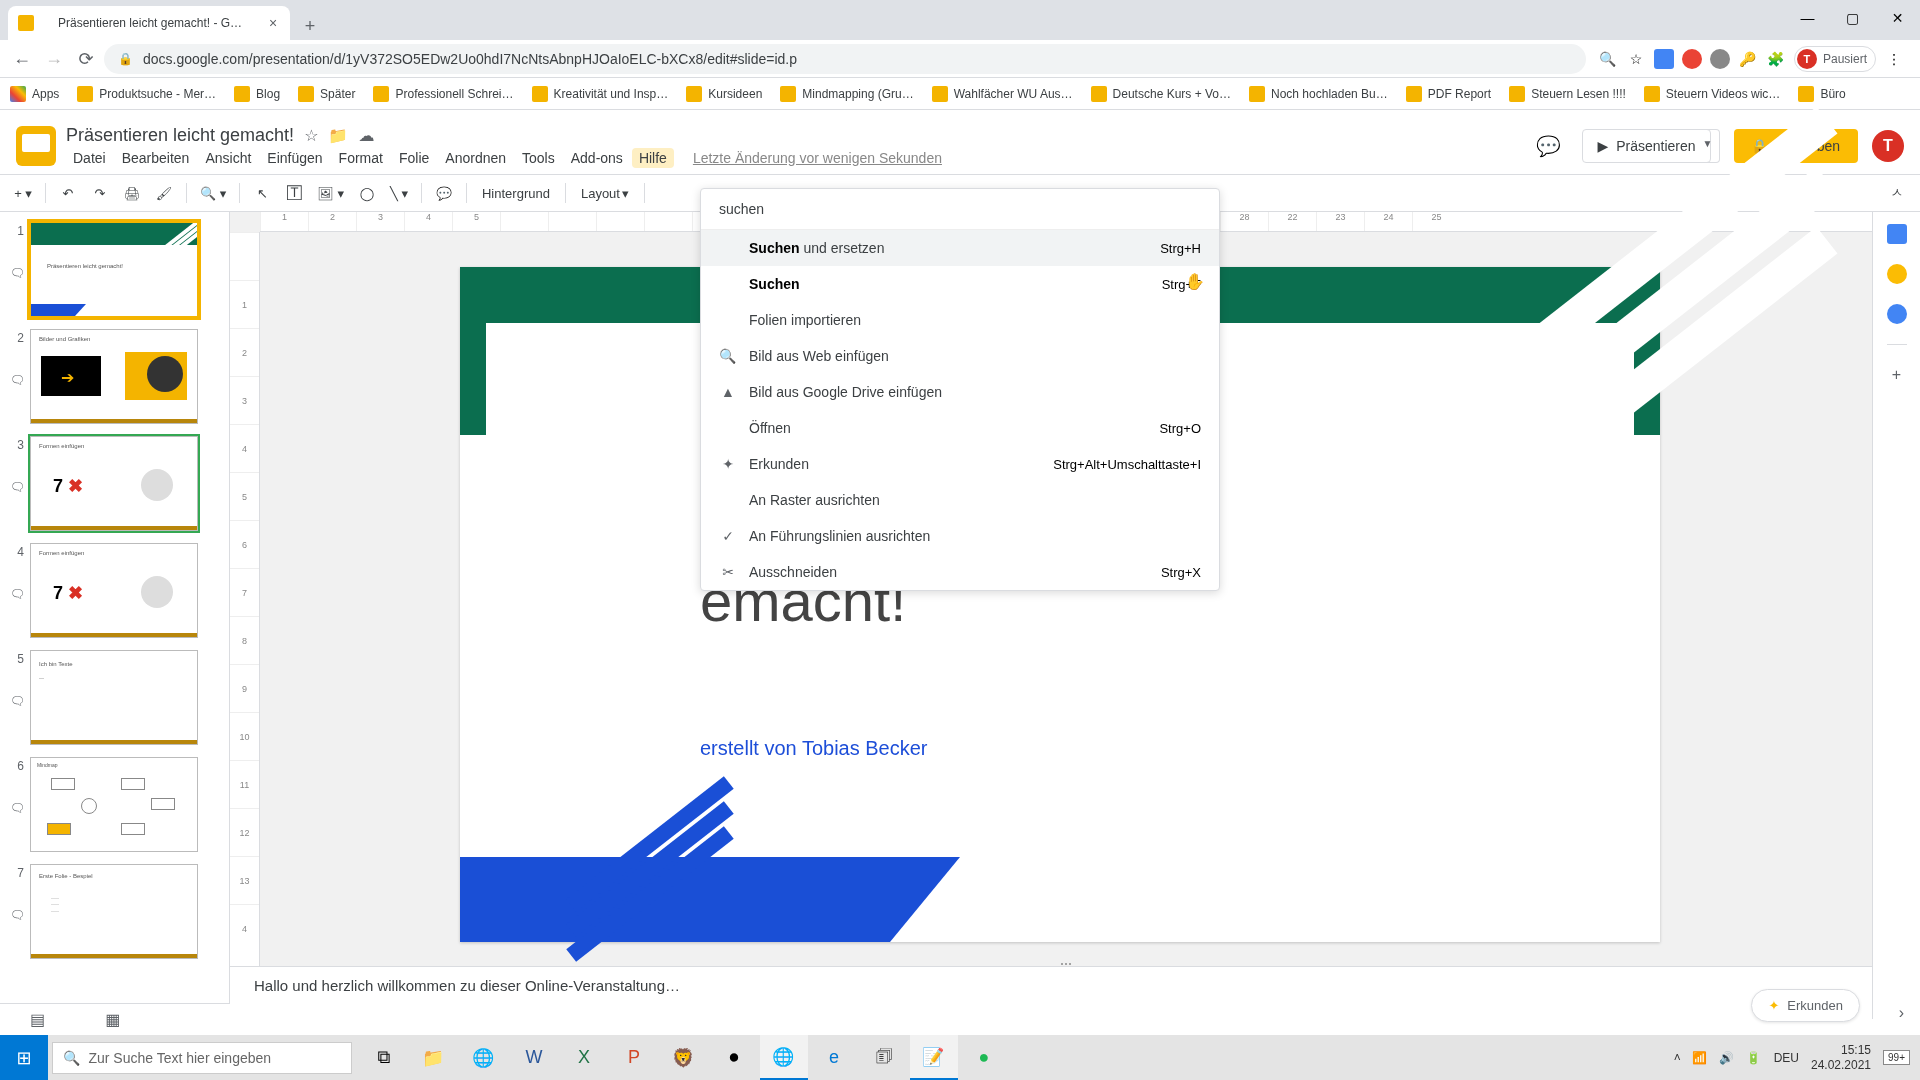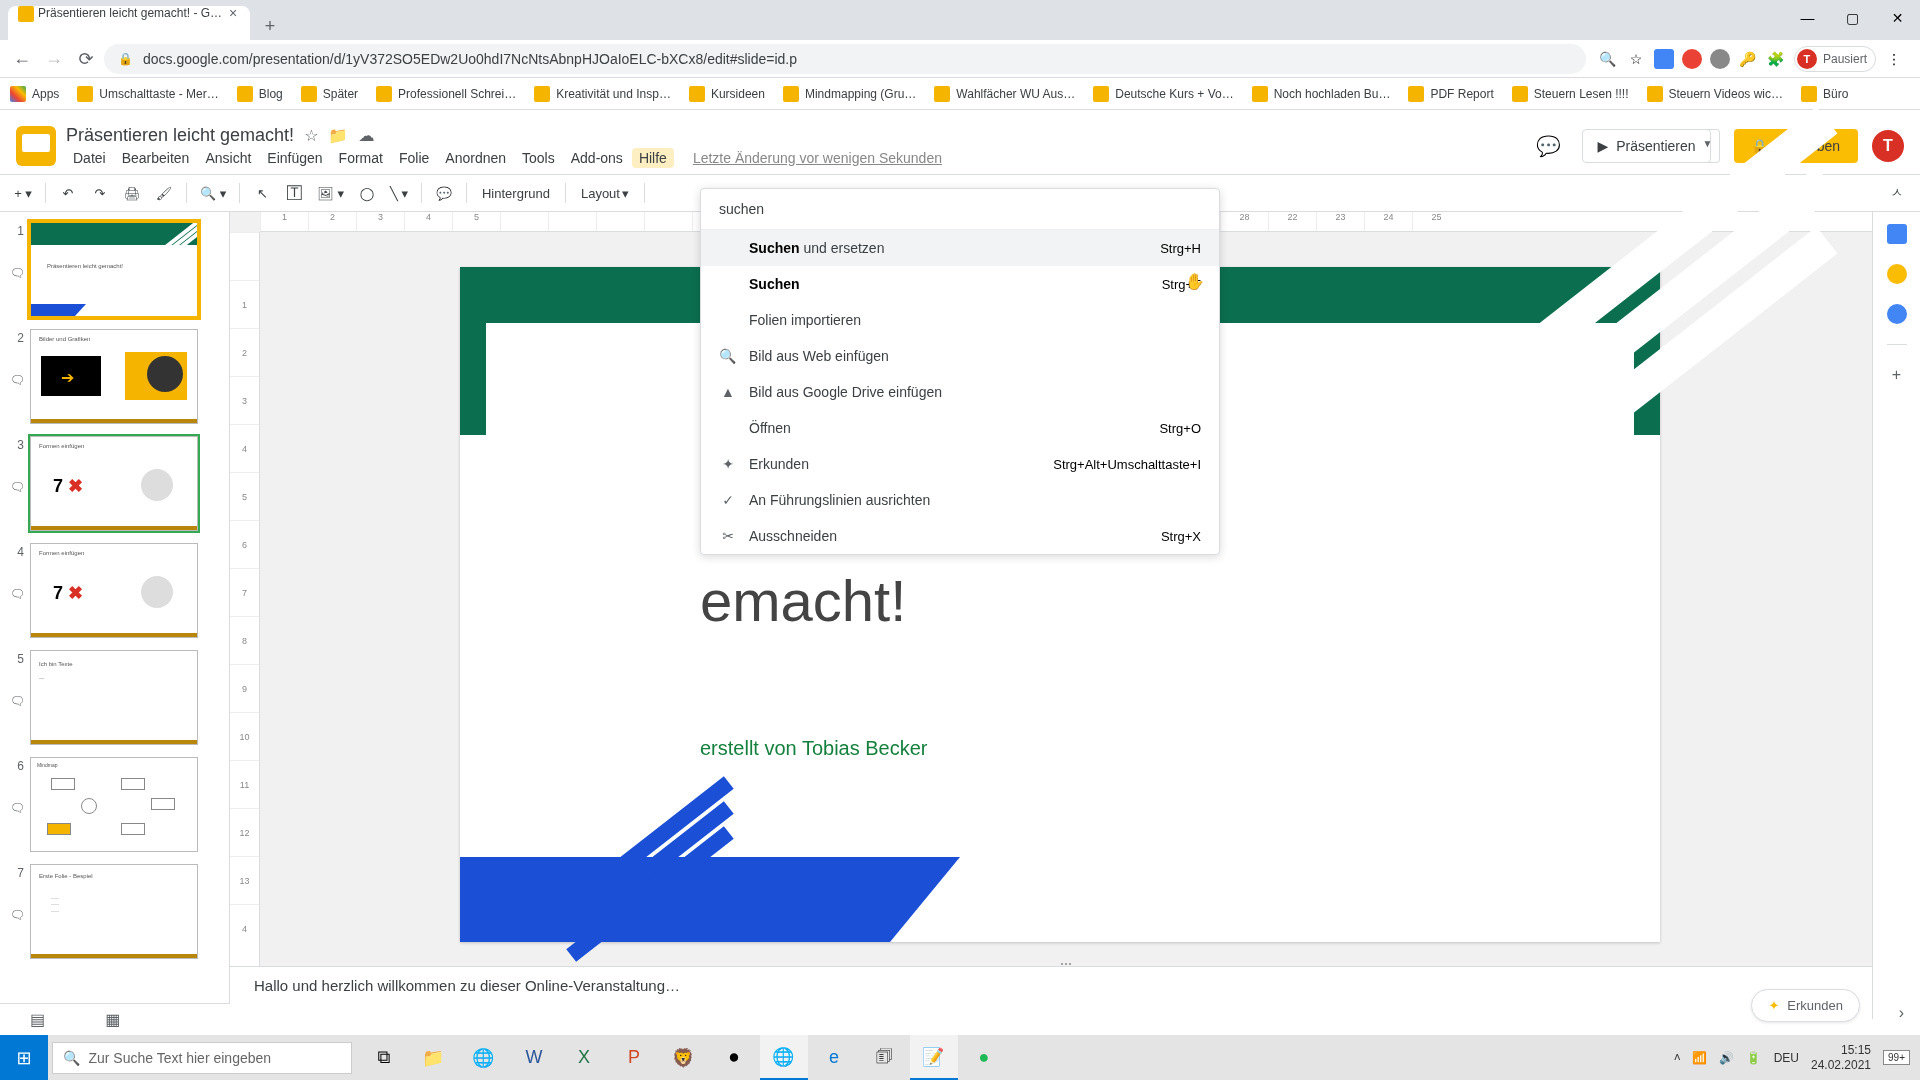--- a/index.html
+++ b/index.html
@@ -1,18 +1,18 @@
 <!DOCTYPE html>
 <html><head>
 <meta charset="utf-8">
 <style>
 * { margin: 0; padding: 0; box-sizing: border-box; font-family: Arial, sans-serif; }
 body { overflow: hidden; width: 1920px; height: 1080px; background: #fff; position: relative; }
 .tab-strip { height: 40px; background: #dee1e6; display: flex; align-items: flex-end; padding-left: 8px; }
-.browser-tab { background: #fff; border-radius: 8px 8px 0 0; height: 34px; display: flex; padding: 0 10px; gap: 4px; min-width: 220px; font-size: 12px; color: #3c4043; }
+.browser-tab { background: #fff; border-radius: 8px 8px 0 0; height: 34px; display: flex; align-items: center; padding: 0 10px; gap: 24px; min-width: 220px; font-size: 12px; color: #3c4043; }
 .browser-tab .favicon { width: 16px; height: 16px; background: #f4b400; border-radius: 2px; }
 .browser-tab .close { width: 14px; height: 14px; display: flex; align-items: center; justify-content: center; font-size: 14px; color: #5f6368; cursor: pointer; }
 .newtab { width: 28px; height: 28px; display: flex; align-items: center; justify-content: center; font-size: 18px; color: #5f6368; margin-left: 6px; }
 .window-controls { position: absolute; right: 0; top: 0; height: 36px; display: flex; }
 .window-controls div { width: 45px; display: flex; align-items: center; justify-content: center; font-size: 14px; color: #000; }
 
 
 .chrome-toolbar { height: 38px; background: #fff; display: flex; align-items: center; padding: 0 8px; gap: 4px; border-bottom: 1px solid #dadce0; }
 .nav-btn { width: 28px; height: 28px; display: flex; align-items: center; justify-content: center; color: #5f6368; font-size: 18px; border-radius: 50%; }
 .nav-btn.disabled { color: #bbb; }
@@ -71,21 +71,21 @@
 .ruler-h span { flex: 0 0 48px; text-align: center; border-left: 1px solid #eee; }
 .ruler-v { position: absolute; top: 20px; left: 0; width: 30px; bottom: 0; background: #fff; border-right: 1px solid #dadce0; display: flex; flex-direction: column; font-size: 9px; color: #888; }
 .ruler-v span { flex: 0 0 48px; display: flex; align-items: center; justify-content: center; border-top: 1px solid #eee; }
 
 .slide-canvas { position: absolute; left: 230px; top: 55px; width: 1200px; height: 675px; background: #fff; box-shadow: 0 1px 3px rgba(0,0,0,0.2); }
 .slide-bg-green { position: absolute; top: 0; right: 0; left: 0; height: 168px; background: #0b6e4f; }
 .slide-stripes { position: absolute; top: -40px; right: -40px; }
 .stripe { position: absolute; width: 500px; height: 34px; background: #fff; transform: rotate(-38deg); }
 .slide-white { position: absolute; top: 56px; left: 26px; right: 26px; bottom: 28px; background: #fff; }
 .slide-title-txt { position: absolute; left: 240px; top: 300px; font-size: 58px; color: #444; }
-.slide-sub { position: absolute; left: 240px; top: 470px; font-size: 20px; color: #15803d; }
+.slide-sub { position: absolute; left: 240px; top: 470px; font-size: 20px; color: #1d4ed8; }
 .slide-blue { position: absolute; bottom: 0; left: 0; width: 500px; height: 85px; background: #1a4fd6; clip-path: polygon(0 0, 100% 0, 86% 100%, 0 100%); }
 .blue-stripes { position: absolute; bottom: 30px; left: 90px; }
 .bstripe { position: absolute; width: 200px; height: 16px; background: #1a4fd6; transform: rotate(-38deg); }
 
 
 .search-popup { position: absolute; left: 700px; top: 188px; width: 520px; background: #fff; border: 1px solid #dadce0; border-radius: 4px; box-shadow: 0 2px 10px rgba(0,0,0,0.15); z-index: 100; }
 .search-input-row { padding: 12px 18px; border-bottom: 1px solid #eee; font-size: 14px; color: #3c4043; }
 .search-item { display: flex; align-items: center; padding: 10px 18px; font-size: 14px; color: #3c4043; gap: 12px; cursor: pointer; }
 .search-item.hl { background: #f1f3f4; }
 .search-item .si-icon { width: 18px; text-align: center; color: #5f6368; font-size: 14px; }
@@ -169,21 +169,21 @@
   </div>
 </div>
 
 <div class="bookmarks">
   <div class="bookmark">
       <div class="bk-icon apps"></div>
       <span>Apps</span>
     </div>
   <div class="bookmark">
       <div class="bk-icon"></div>
-      <span>Umschalttaste - Mer…</span>
+      <span>Produktsuche - Mer…</span>
     </div>
   <div class="bookmark">
       <div class="bk-icon"></div>
       <span>Blog</span>
     </div>
   <div class="bookmark">
       <div class="bk-icon"></div>
       <span>Später</span>
     </div>
   <div class="bookmark">
@@ -501,20 +501,25 @@
         <span class="si-icon"></span>
         <span class="si-label">Öffnen</span>
         <span class="si-short">Strg+O</span>
       </div>
       <div class="search-item">
         <span class="si-icon">✦</span>
         <span class="si-label">Erkunden</span>
         <span class="si-short">Strg+Alt+Umschalttaste+I</span>
       </div>
       <div class="search-item">
+        <span class="si-icon"></span>
+        <span class="si-label">An Raster ausrichten</span>
+        <span class="si-short"></span>
+      </div>
+      <div class="search-item">
         <span class="si-icon">✓</span>
         <span class="si-label">An Führungslinien ausrichten</span>
         <span class="si-short"></span>
       </div>
       <div class="search-item">
         <span class="si-icon">✂</span>
         <span class="si-label">Ausschneiden</span>
         <span class="si-short">Strg+X</span>
       </div>
     </div>

